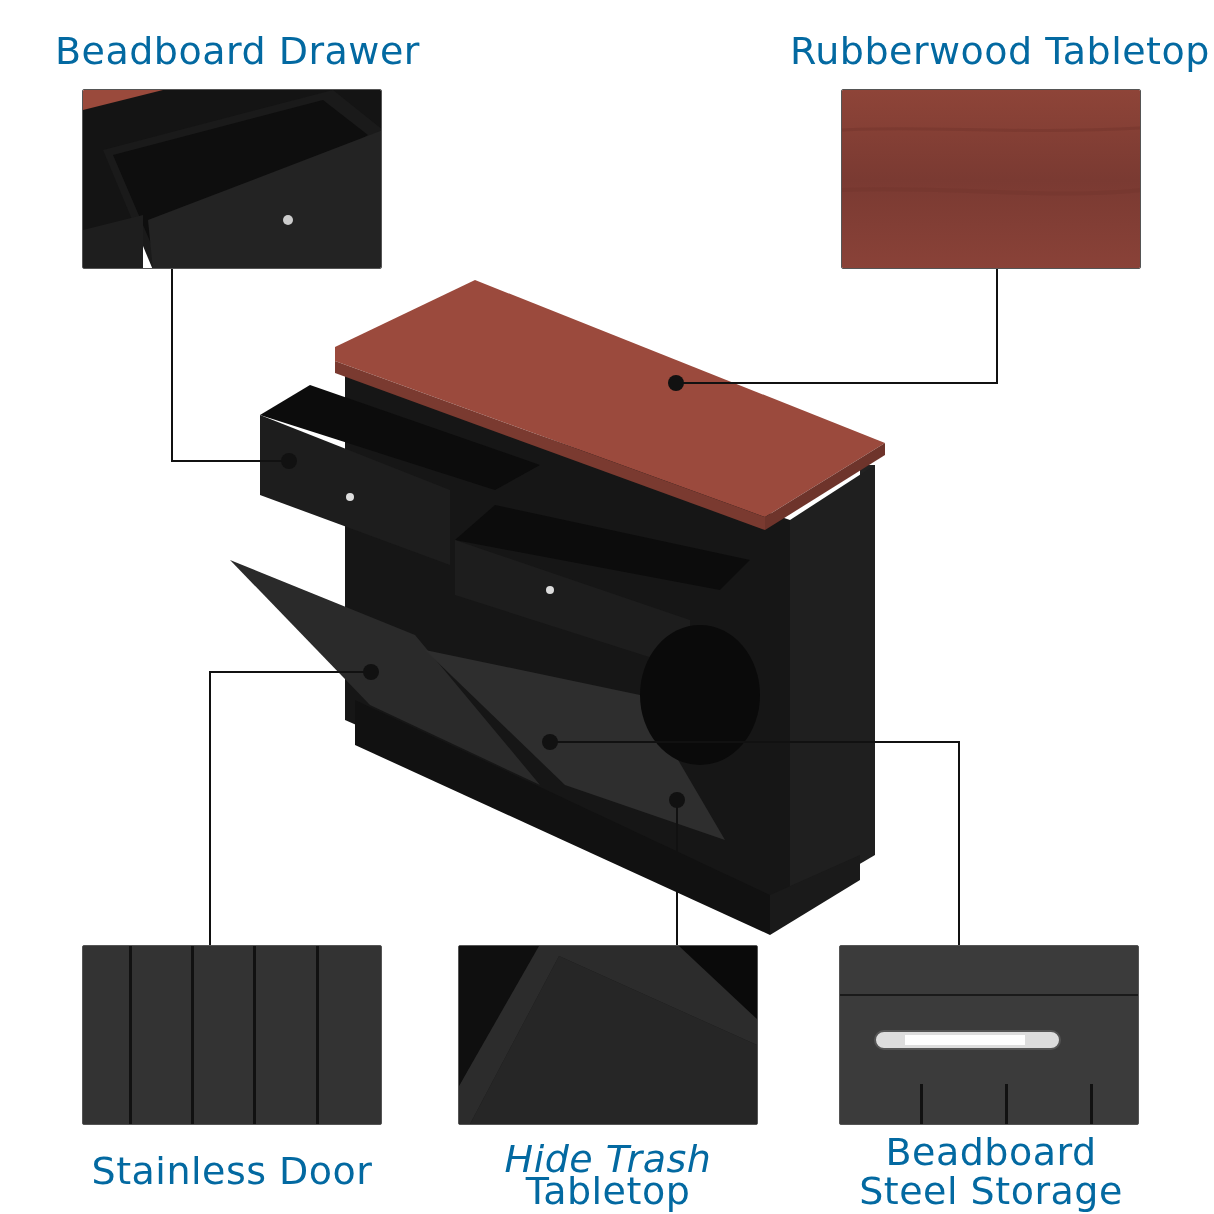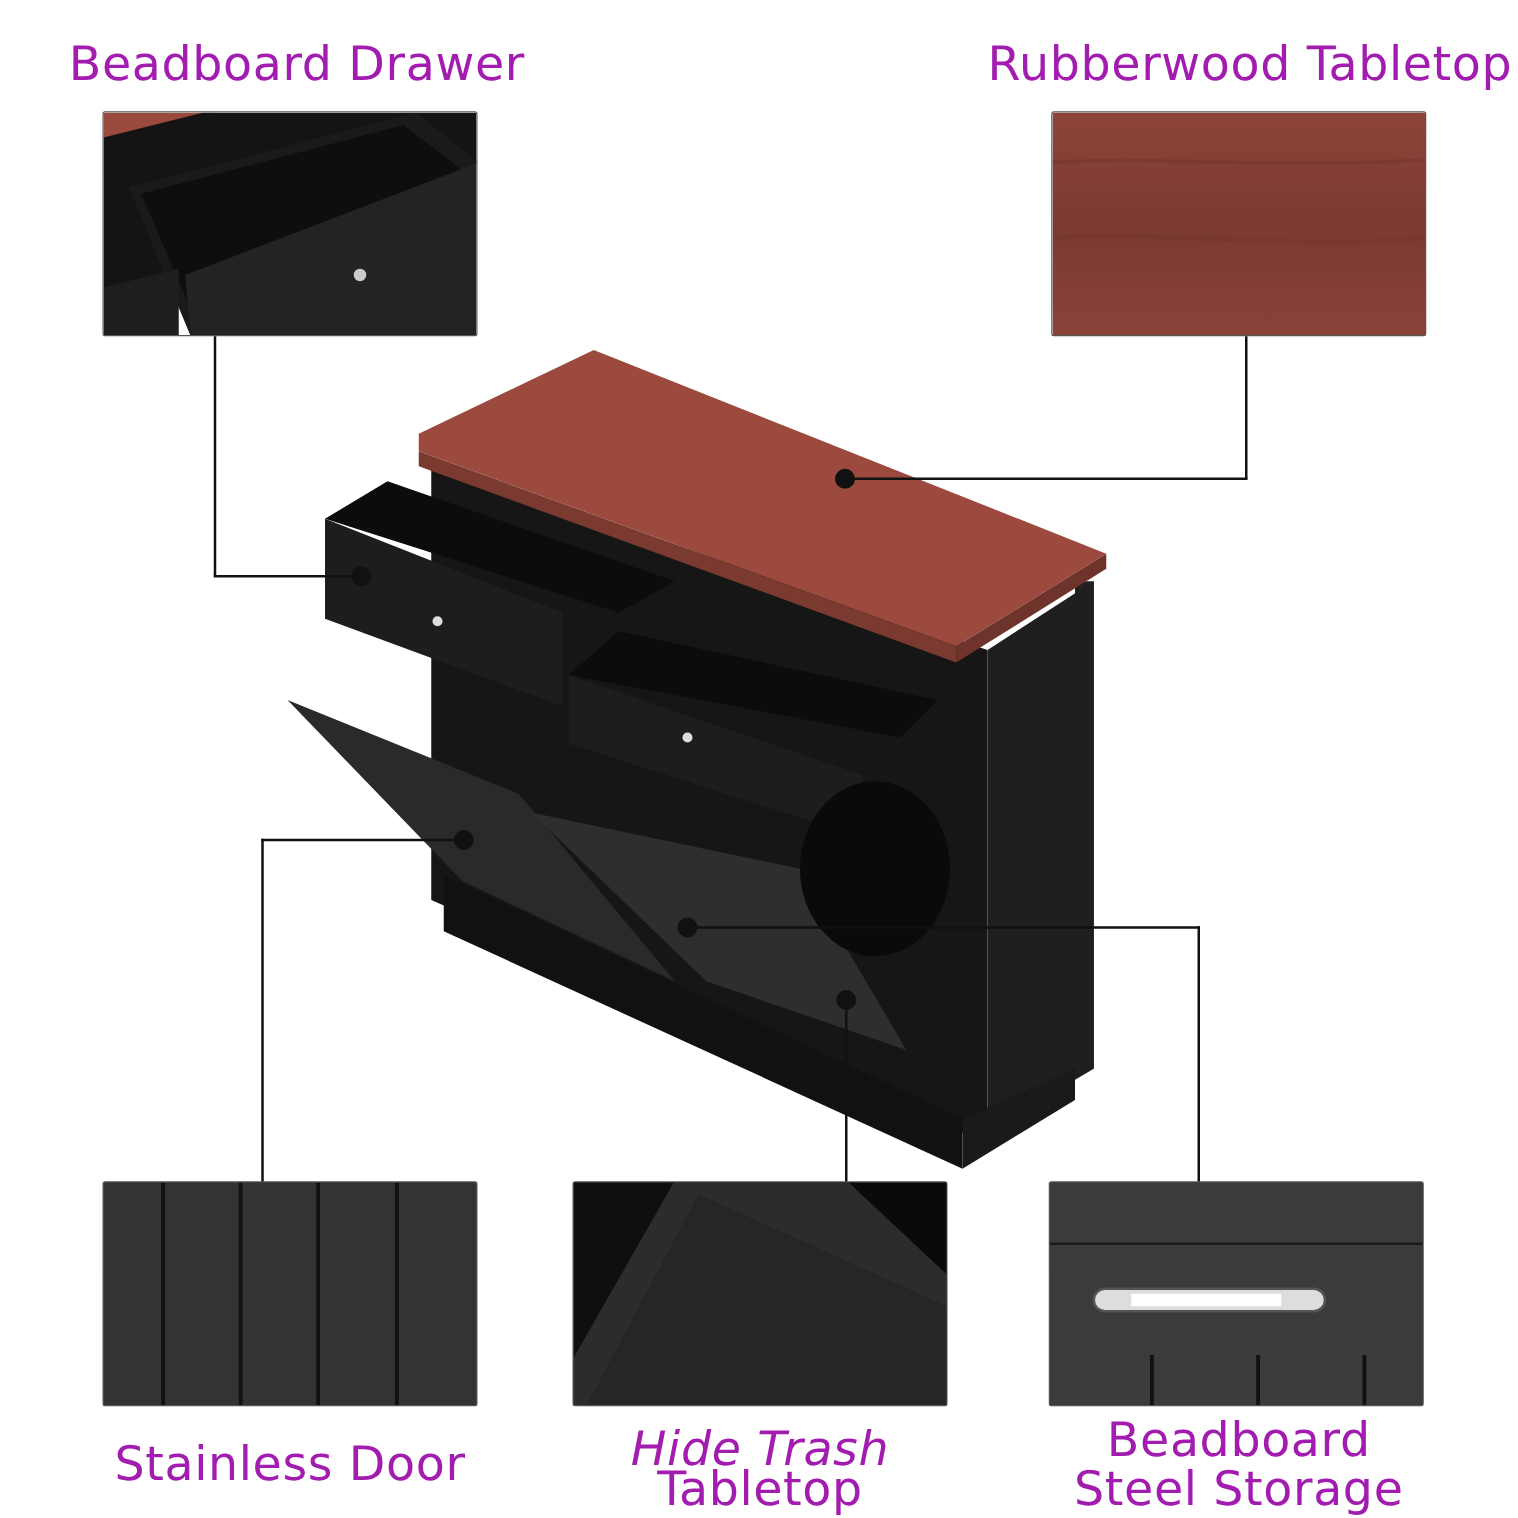--- a/index.html
+++ b/index.html
@@ -1,17 +1,17 @@
 <!DOCTYPE html>
 <html><head>
 <meta charset="utf-8">
 <style>
   html,body{margin:0;padding:0;background:#fff;}
   body{width:1214px;height:1214px;position:relative;overflow:hidden;font-family:"DejaVu Sans","Liberation Sans",sans-serif;}
-  .label{position:absolute;color:#a21caf;font-size:38px;line-height:38px;white-space:nowrap;letter-spacing:0.5px;}
+  .label{position:absolute;color:#0369a1;font-size:38px;line-height:38px;white-space:nowrap;letter-spacing:0.5px;}
   .label.center{text-align:center;transform:translateX(-50%);}
   .panel{position:absolute;border:1px solid #555;border-radius:2px;overflow:hidden;box-sizing:border-box;}
   .line{position:absolute;background:#111;}
   .dot{position:absolute;width:16px;height:16px;border-radius:50%;background:#111;transform:translate(-50%,-50%);}
   svg{display:block;}
 </style>
 </head>
 <body>
 
 <div class="label" style="left:55px;top:32px;">Beadboard Drawer</div>

